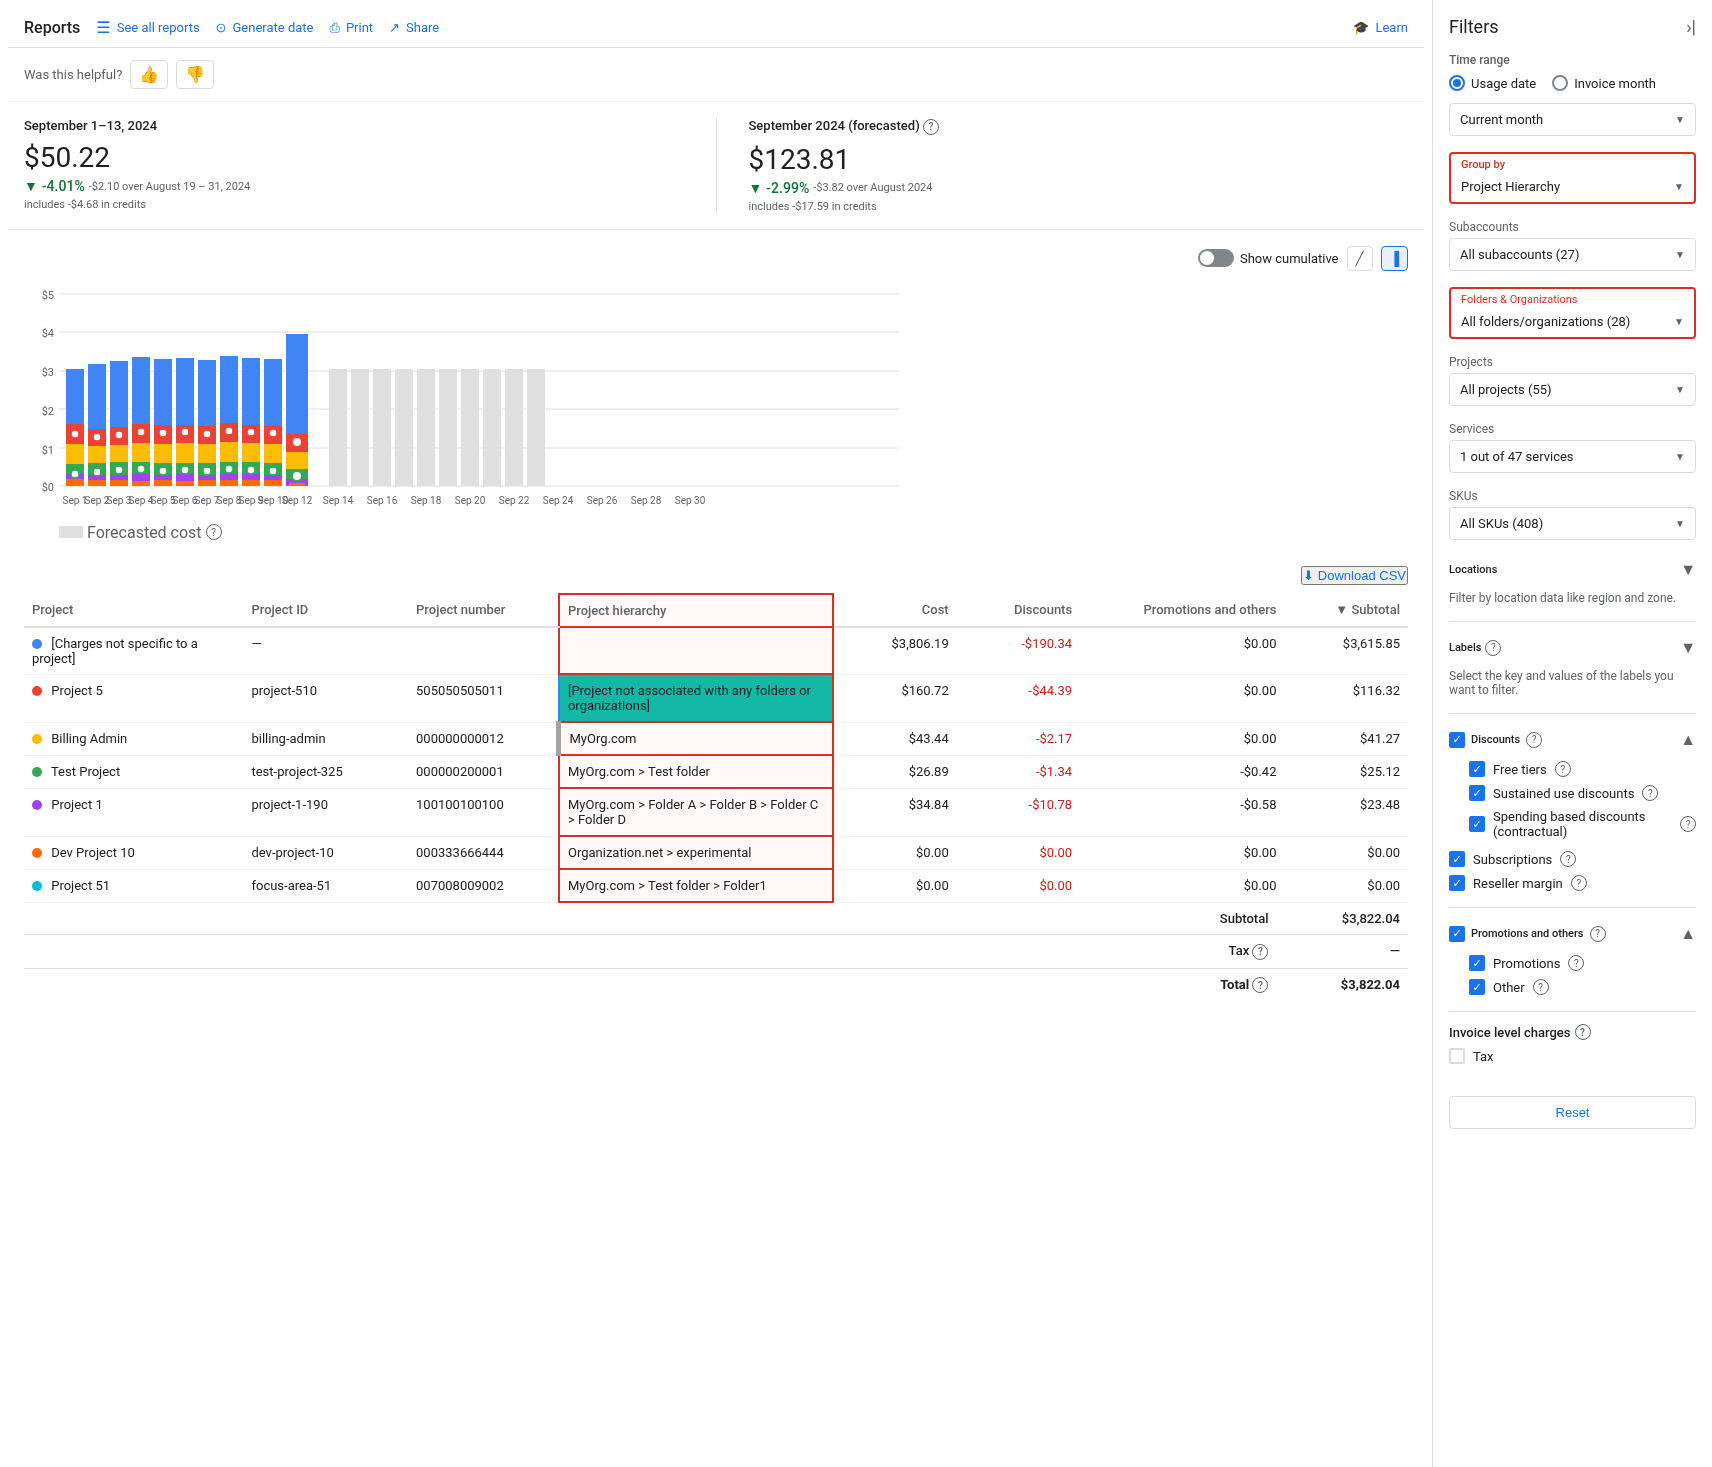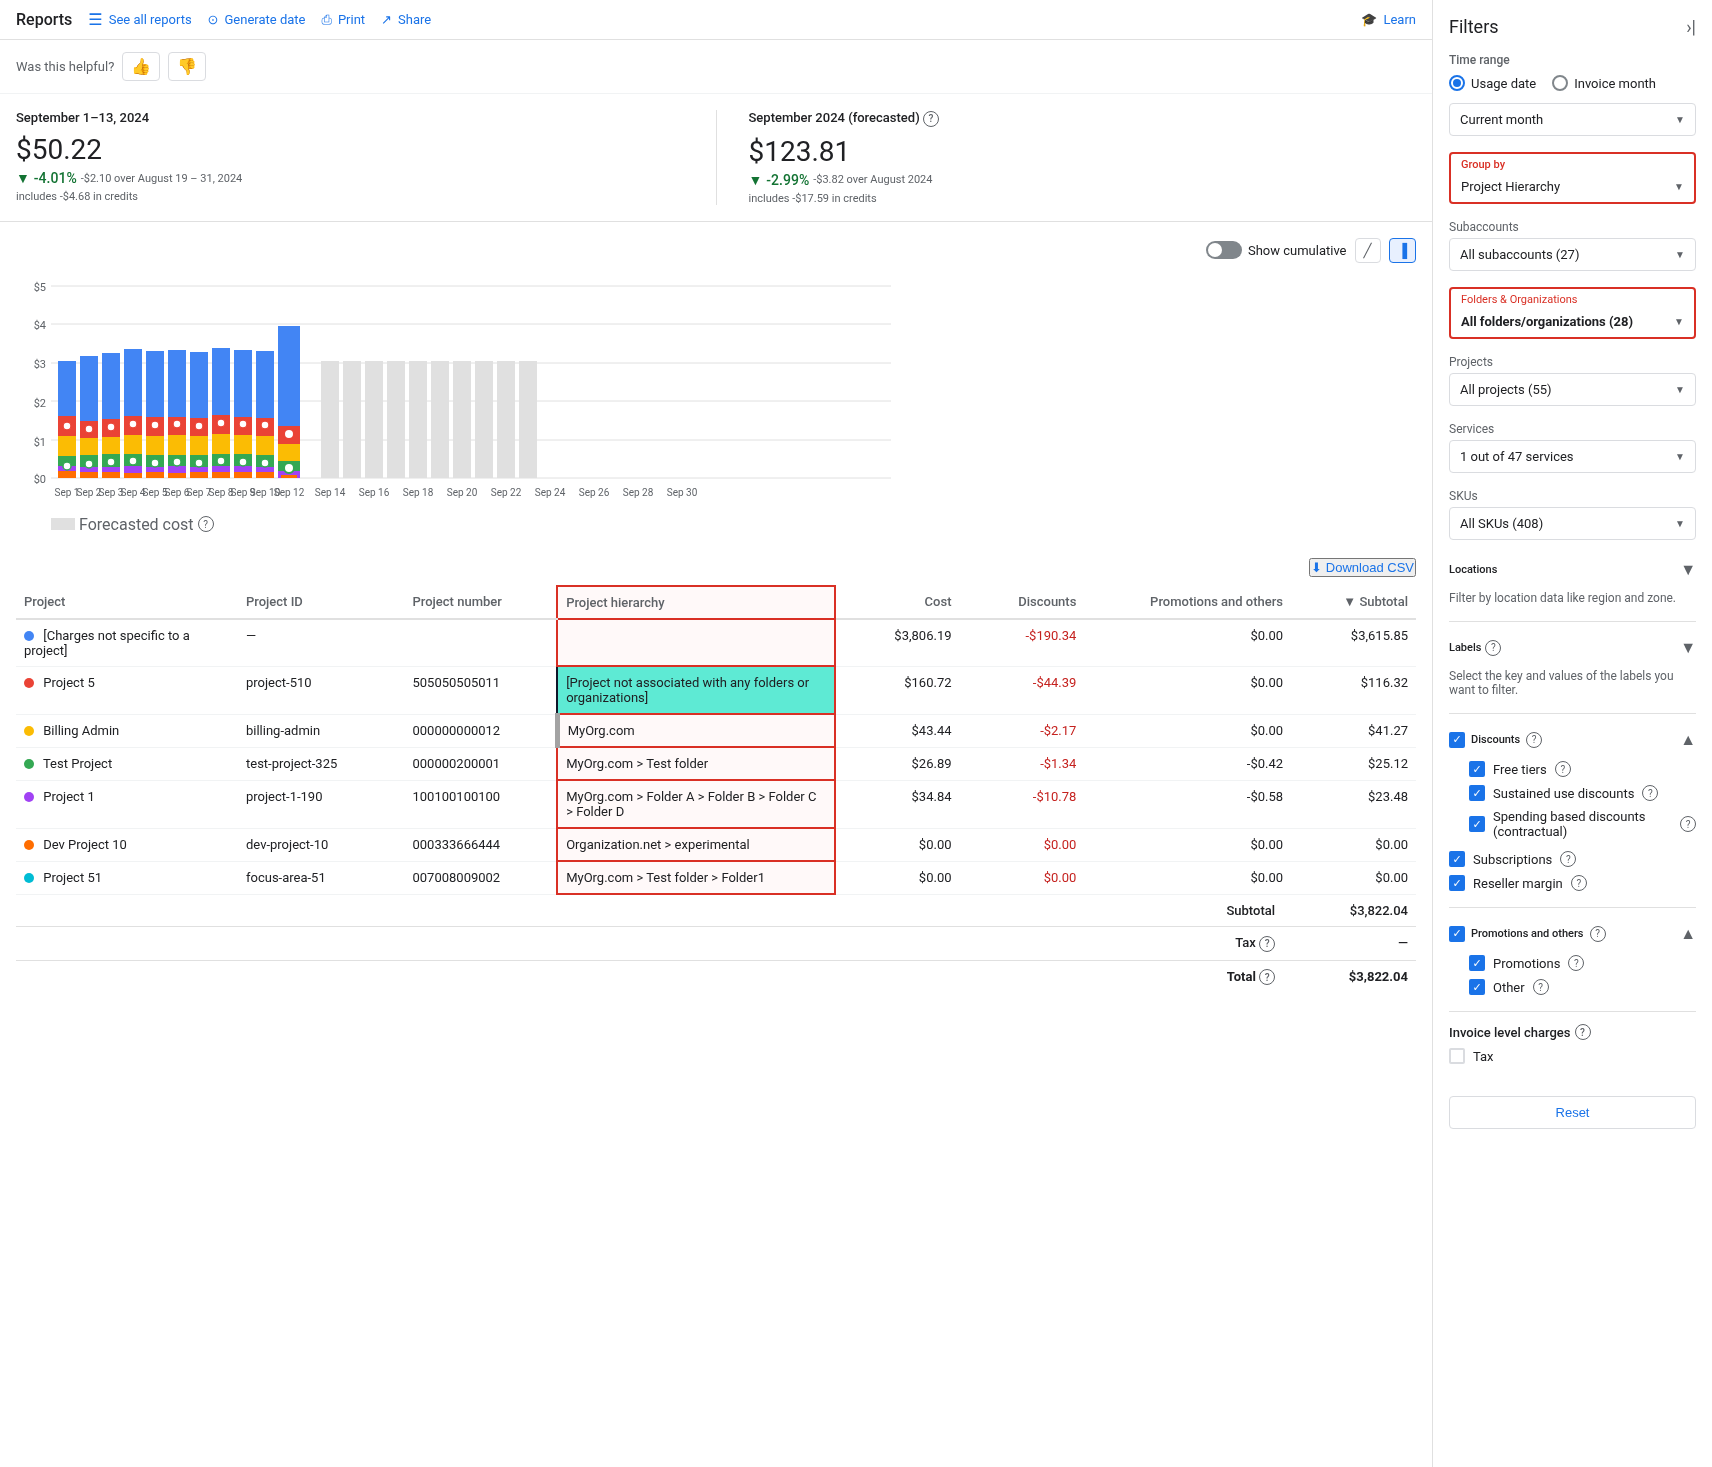--- a/index.html
+++ b/index.html
@@ -1,21 +1,21 @@
 <!DOCTYPE html>
 <html><head>
   <meta charset="utf-8">
   <style>
     * { box-sizing: border-box; margin: 0; padding: 0; }
     body { font-family: 'Google Sans', Roboto, Arial, sans-serif; font-size: 13px; background: #f8f9fa; color: #202124; }
 
     .app-container { display: flex; width: 1712px; min-height: 1467px; background: #fff; }
 
     
-    .main-content { flex: 1; padding: 0; overflow: hidden; }
+    .main-content { flex: 1; padding: 8px; overflow: hidden; }
 
     
     .top-nav { display: flex; align-items: center; padding: 10px 16px; border-bottom: 1px solid #e0e0e0; background: #fff; gap: 16px; }
     .top-nav .nav-title { font-size: 16px; font-weight: 500; color: #202124; }
     .nav-link { display: flex; align-items: center; gap: 6px; color: #1a73e8; font-size: 13px; cursor: pointer; text-decoration: none; }
     .nav-spacer { flex: 1; }
 
     
     .helpful-bar { padding: 12px 16px; display: flex; align-items: center; gap: 8px; border-bottom: 1px solid #f1f3f4; }
     .helpful-text { font-size: 13px; color: #5f6368; }
@@ -408,21 +408,21 @@
       <td class="col-promo" style="text-align:right;">$0.00</td>
       <td class="col-subtotal" style="text-align:right;">$3,615.85</td>
     </tr>
             <tr>
       <td class="col-project">
         <span style="display:inline-block;width:10px;height:10px;border-radius:50%;background:#ea4335;margin-right:6px;vertical-align:middle;"></span>
         Project 5
       </td>
       <td class="col-project-id">project-510</td>
       <td class="col-project-num">505050505011</td>
-      <td class="col-hierarchy" style="border-left:2px solid #0f172a; border-right:2px solid #d93025; background:#5eead4;">[Project not associated with any folders or organizations]</td>
+      <td class="col-hierarchy" style="border-left:2px solid #3b82f6; border-right:2px solid #d93025; background:#14b8a6;">[Project not associated with any folders or organizations]</td>
       <td class="col-cost" style="text-align:right;">$160.72</td>
       <td class="col-discounts" style="text-align:right;color:#c5221f;">-$44.39</td>
       <td class="col-promo" style="text-align:right;">$0.00</td>
       <td class="col-subtotal" style="text-align:right;">$116.32</td>
     </tr>
             <tr>
       <td class="col-project">
         <span style="display:inline-block;width:10px;height:10px;border-radius:50%;background:#fbbc04;margin-right:6px;vertical-align:middle;"></span>
         Billing Admin
       </td>
@@ -555,21 +555,21 @@
       <div class="filter-dropdown">
         <span>All subaccounts (27)</span>
         <span class="chevron-down">▼</span>
       </div>
     </div>
 
     
     <div class="filter-group">
       <div style="border: 2px solid #d93025; border-radius: 4px; padding: 4px 2px;">
         <div style="font-size:11px; color:#d93025; padding: 0 8px 4px; font-weight:400;">Folders &amp; Organizations</div>
-        <div class="filter-dropdown" style="border:none; margin:0; padding: 4px 8px; font-weight: bold;">
+        <div class="filter-dropdown" style="border:none; margin:0; padding: 4px 8px;">
           <span>All folders/organizations (28)</span>
           <span class="chevron-down">▼</span>
         </div>
       </div>
     </div>
 
     
     <div class="filter-group">
       <div class="filter-label">Projects</div>
       <div class="filter-dropdown">

